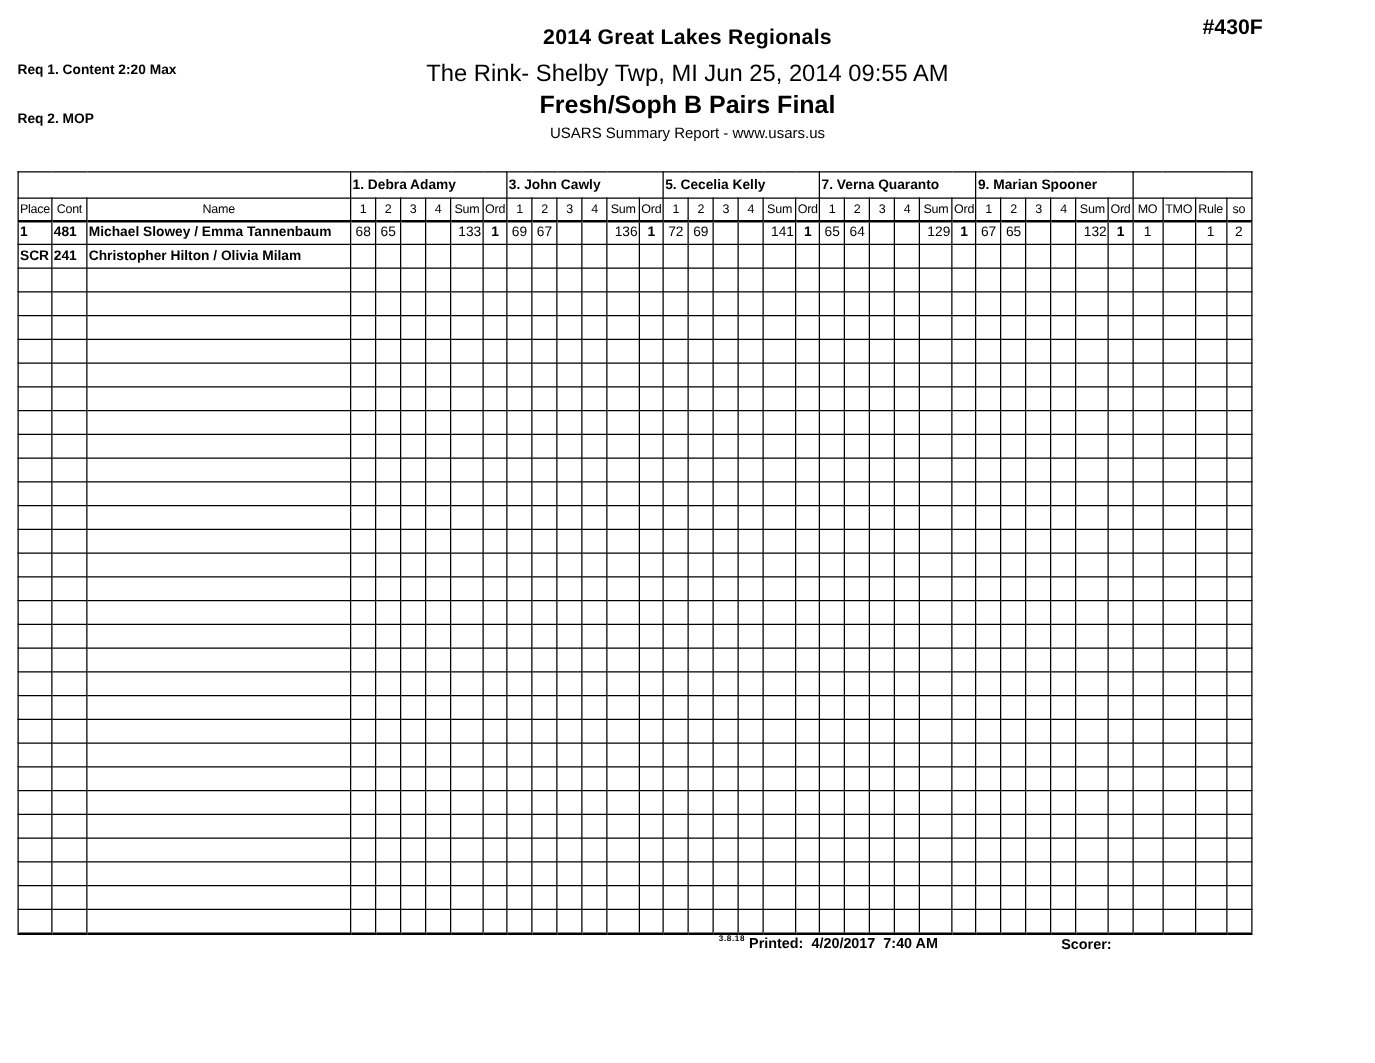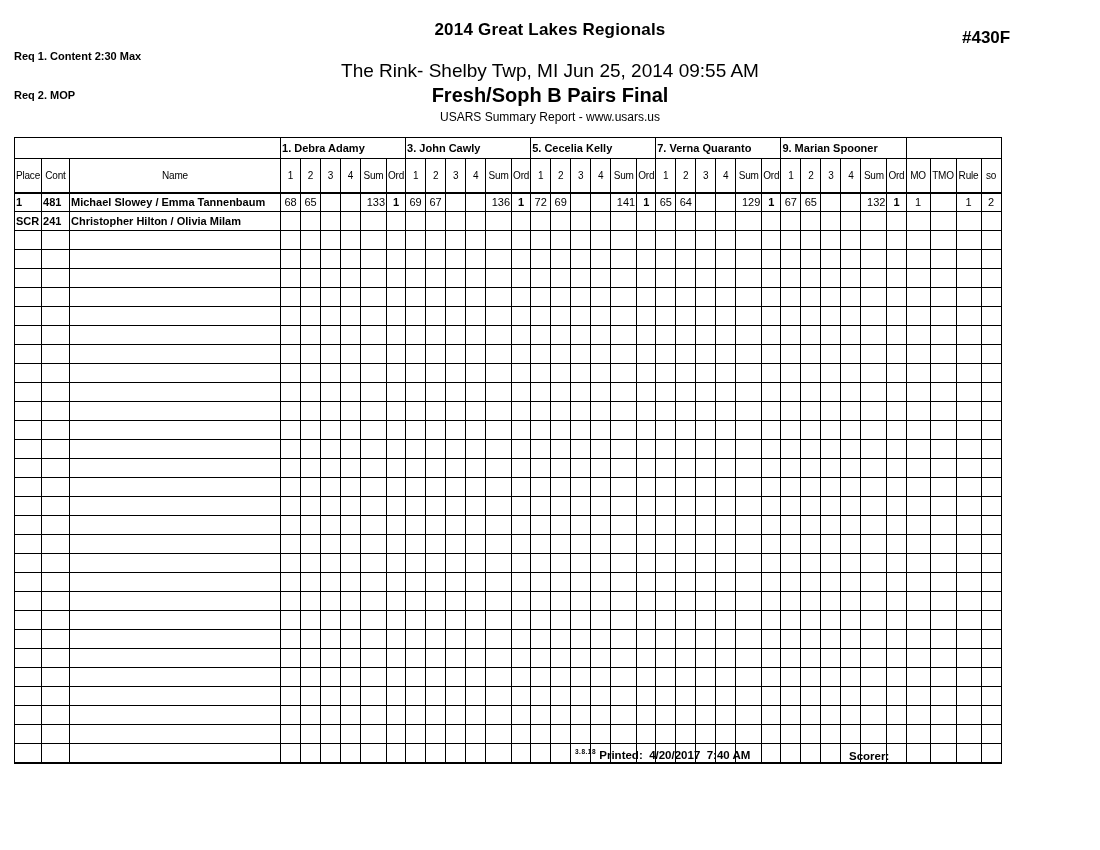--- a/index.html
+++ b/index.html
@@ -16,26 +16,26 @@
   
   .req-block {
     position: absolute; left: 14px; top: 24px;
     font-size: 11px; font-weight: bold; line-height: 13px;
     white-space: pre;
   }
   .title-block {
     position: absolute; left: 0; top: 21px; width: 1100px;
     text-align: center; line-height: 1;
   }
-  .title-block .t1 { font-size: 17px; font-weight: bold; margin-bottom: 23px; letter-spacing: .2px; }
+  .title-block .t1 { font-size: 17px; font-weight: bold; margin-bottom: 12px; letter-spacing: .2px; }
   .title-block .t2 { font-size: 19px; margin-bottom: 5px; }
   .title-block .t3 { font-size: 20px; font-weight: bold; margin-bottom: 6px; }
   .title-block .t4 { font-size: 12px; }
   .event-number {
-    position: absolute; left: 962px; top: 28px;
+    position: absolute; left: 962px; top: 12px;
     font-size: 17px; font-weight: bold;
   }
 
   
   table.report {
     position: absolute; left: 14px; top: 137px;
     border-collapse: collapse; table-layout: fixed;
     empty-cells: show;
   }
   table.report td {
@@ -48,21 +48,21 @@
   }
   tr.judge-row td { height: 21px; }
   td.blank { border: none; }
   td.judge-name {
     border: 2px solid #000;
     font-size: 11px; font-weight: bold;
     text-align: left; padding-left: 5px;
     white-space: pre;
   }
   tr.head-row td {
-    height: 34px; font-size: 10px; letter-spacing: -0.2px;
+    height: 18px; font-size: 10px; letter-spacing: -0.2px;
     text-align: center; border-bottom: 2px solid #000;
     font-weight: normal;
     margin-top: 44px;
   }
   td.ord { border-left: 4px solid #000; border-right: 4px solid #000; text-align: center; }
   td.ord.val { font-weight: bold; }
   td.place { text-align: left; padding-left: 3px; font-weight: bold; }
   td.cont  { text-align: left; padding-right: 4px; font-weight: bold; }
   td.name  { text-align: left; padding-left: 5px; font-weight: bold; }
   td.score { text-align: center; }
@@ -75,21 +75,21 @@
   .printed { position: absolute; left: 575px; top: 0; font-size: 11.5px; font-weight: bold; white-space: pre; }
   .printed sup { font-size: 6.5px; font-weight: bold; letter-spacing: .5px; vertical-align: 5px; }
   .scorer { position: absolute; left: 849px; top: 2px; font-size: 11.5px; font-weight: bold; }
 </style>
 </head>
 <body>
 
 <div class="page">
 
   <div class="req-block">
-    <div>Req 1. Content 2:30 Max</div>
+    <div>Req 1. Content 2:20 Max</div>
     <div>Req 2. MOP</div>
   </div>
 
   <div class="title-block">
     <div class="t1">2014 Great Lakes Regionals</div>
     <div class="t2">The Rink- Shelby Twp, MI  Jun 25, 2014  09:55 AM</div>
     <div class="t3">Fresh/Soph B Pairs Final</div>
     <div class="t4">USARS Summary Report - www.usars.us</div>
   </div>
 

